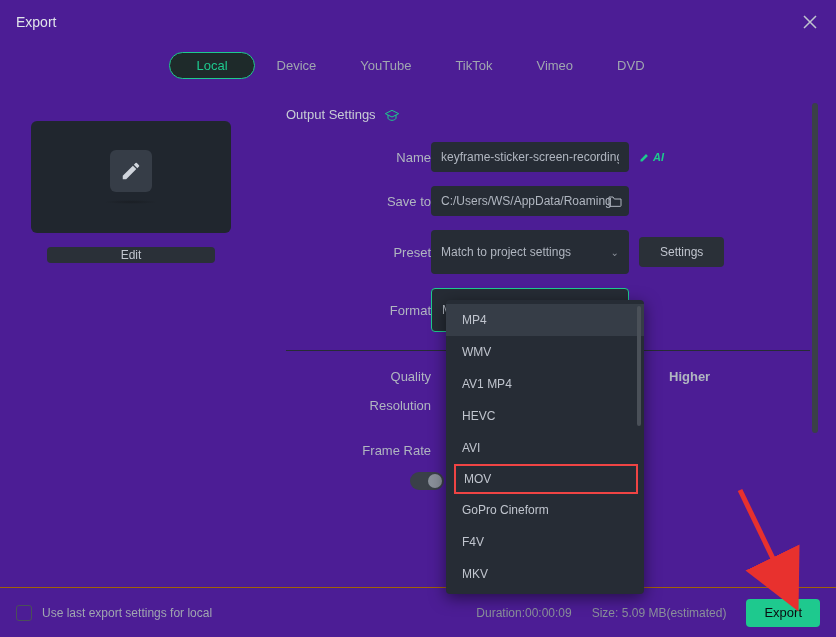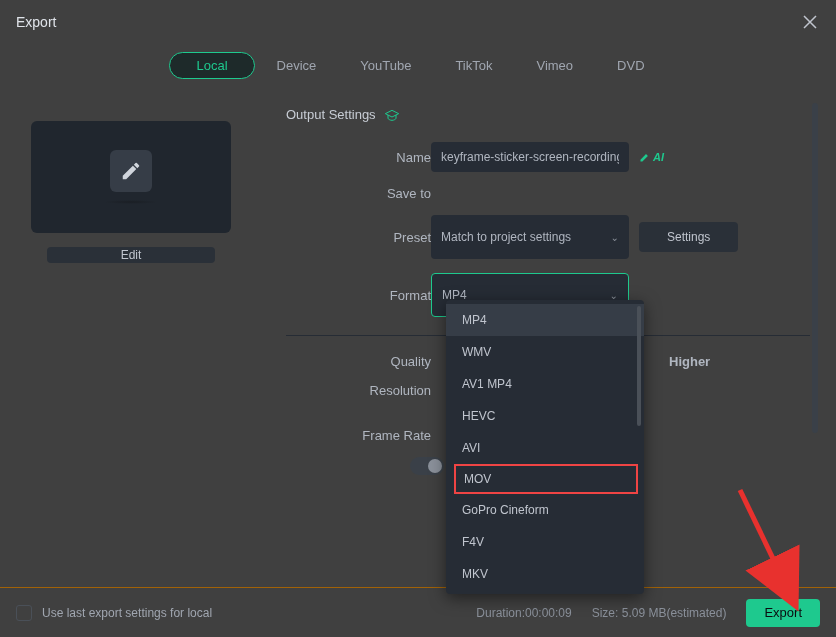--- a/index.html
+++ b/index.html
@@ -1,17 +1,17 @@
 <!DOCTYPE html>
 <html><head>
 <meta charset="utf-8">
 <style>
 * { margin: 0; padding: 0; box-sizing: border-box; font-family: -apple-system, BlinkMacSystemFont, "Segoe UI", sans-serif; }
 body { background: #0d1117; color: #c0c5ce; width: 836px; height: 637px; overflow: hidden; position: relative; }
-.window { width: 100%; height: 100%; background: #404040; display: flex; flex-direction: column; justify-content: space-between; }
+.window { width: 100%; height: 100%; background: #4c1d95; display: flex; flex-direction: column; justify-content: space-between; }
 .titlebar { display: flex; align-items: center; justify-content: space-between; padding: 10px 16px; height: 44px; }
 .titlebar-title { font-size: 14px; font-weight: 500; color: #e0e4ea; }
 .close-btn { width: 20px; height: 20px; display: flex; align-items: center; justify-content: center; cursor: pointer; color: #c0c5ce; font-size: 18px; }
 .tabs { display: flex; justify-content: center; gap: 0; padding: 8px 0 14px; }
 .tab { padding: 6px 22px; font-size: 13px; color: #a0a6b0; cursor: pointer; border-radius: 14px; }
 .tab.active { background: #1e2a2a; color: #1ec98e; border: 1px solid #1ec98e; padding: 5px 26px; }
 .content { display: flex; padding: 0 16px 12px; flex: 1; gap: 20px; min-height: 0; }
 .preview-col { width: 230px; display: flex; flex-direction: column; align-items: center; padding-top: 28px; }
 .preview-box { width: 200px; height: 112px; background: #20262e; border-radius: 6px; display: flex; flex-direction: column; align-items: center; justify-content: center; margin-bottom: 14px; }
 .preview-icon { width: 42px; height: 42px; background: #363d47; border-radius: 6px; display: flex; align-items: center; justify-content: center; margin-bottom: 8px; }
@@ -25,21 +25,21 @@
 .section-title svg { stroke: #1ec98e; }
 .form-row { display: flex; align-items: center; margin-bottom: 14px; }
 .form-label { width: 145px; text-align: right; font-size: 13px; color: #b0b6c0; }
 .form-field { flex: 1; display: flex; align-items: center; gap: 10px; }
 .text-input { height: 30px; background: #262c35; border: none; border-radius: 4px; padding: 0 10px; font-size: 12px; color: #b0b6c0; width: 198px; }
 .ai-icon { color: #1ec98e; font-size: 11px; font-style: italic; font-weight: 600; }
 .folder-icon { width: 16px; height: 14px; display: inline-flex; margin-left: -32px; z-index: 2; position: relative; }
 .select-input { height: 44px; background: #262c35; border: none; border-radius: 4px; padding: 0 10px; font-size: 12px; color: #b0b6c0; width: 198px; display: flex; align-items: center; justify-content: space-between; cursor: pointer; position: relative; }
 .select-input.open { border: 1px solid #1ec98e; }
 .chevron { font-size: 10px; color: #8a909a; }
-.settings-btn { height: 30px; padding: 0 28px; background: #2a3038; border-radius: 4px; font-size: 12px; color: #c0c5ce; display: flex; align-items: center; cursor: pointer; }
+.settings-btn { height: 30px; padding: 0 21px; background: #2a3038; border-radius: 4px; font-size: 12px; color: #c0c5ce; display: flex; align-items: center; cursor: pointer; }
 .divider { height: 1px; background: #262c35; margin: 18px 0 18px 0; }
 .higher-label { font-size: 13px; color: #b0b6c0; margin-left: 30px; font-weight: bold; }
 .toggle { width: 34px; height: 18px; background: #3a4048; border-radius: 9px; position: relative; margin-left: 124px; margin-top: 10px; }
 .toggle::after { content: ""; position: absolute; width: 14px; height: 14px; background: #8a909a; border-radius: 50%; top: 2px; right: 2px; }
 .dropdown { position: absolute; left: 446px; top: 300px; width: 198px; background: #262c35; border-radius: 4px; box-shadow: 0 4px 16px rgba(0,0,0,0.5); z-index: 100; padding: 4px 0; }
 .dropdown-scrollbar { position: absolute; right: 3px; top: 6px; width: 4px; height: 120px; background: #4a5058; border-radius: 2px; }
 .dropdown-item { height: 32px; display: flex; align-items: center; padding: 0 16px; font-size: 12px; color: #c0c5ce; cursor: pointer; }
 .dropdown-item.hovered { background: #363d47; }
 .dropdown-item.highlighted { border: 2px solid #ef4444; height: 30px; margin: 0 6px 0 8px; padding: 0 8px; }
 .footer { height: 50px; border-top: 1px solid #a16207; display: flex; align-items: center; justify-content: space-between; padding: 0 16px; }
@@ -105,20 +105,28 @@
             <svg width="12" height="12" viewBox="0 0 24 24" fill="#1ec98e">
                 <path d="M3 17.25V21h3.75L17.81 9.94l-3.75-3.75L3 17.25z"></path>
               </svg>
             <span class="ai-icon">AI</span>
           </span>
         </div>
       </div>
 
       <div class="form-row">
         <div class="form-label">Save to</div>
+        <div class="form-field">
+          <input class="text-input" value="C:/Users/WS/AppData/Roaming" style="">
+          <span class="folder-icon">
+            <svg width="16" height="14" viewBox="0 0 24 20" fill="none" stroke="#b0b6c0" stroke-width="1.5">
+                <path d="M3 4 h6 l2 3 h10 v10 a1 1 0 0 1-1 1 H4 a1 1 0 0 1-1-1 Z"></path>
+              </svg>
+          </span>
+        </div>
       </div>
 
       <div class="form-row">
         <div class="form-label">Preset</div>
         <div class="form-field">
           <div class="select-input">
             <span>Match to project settings</span>
             <span class="chevron">⌄</span>
           </div>
           <div class="settings-btn">Settings</div>

